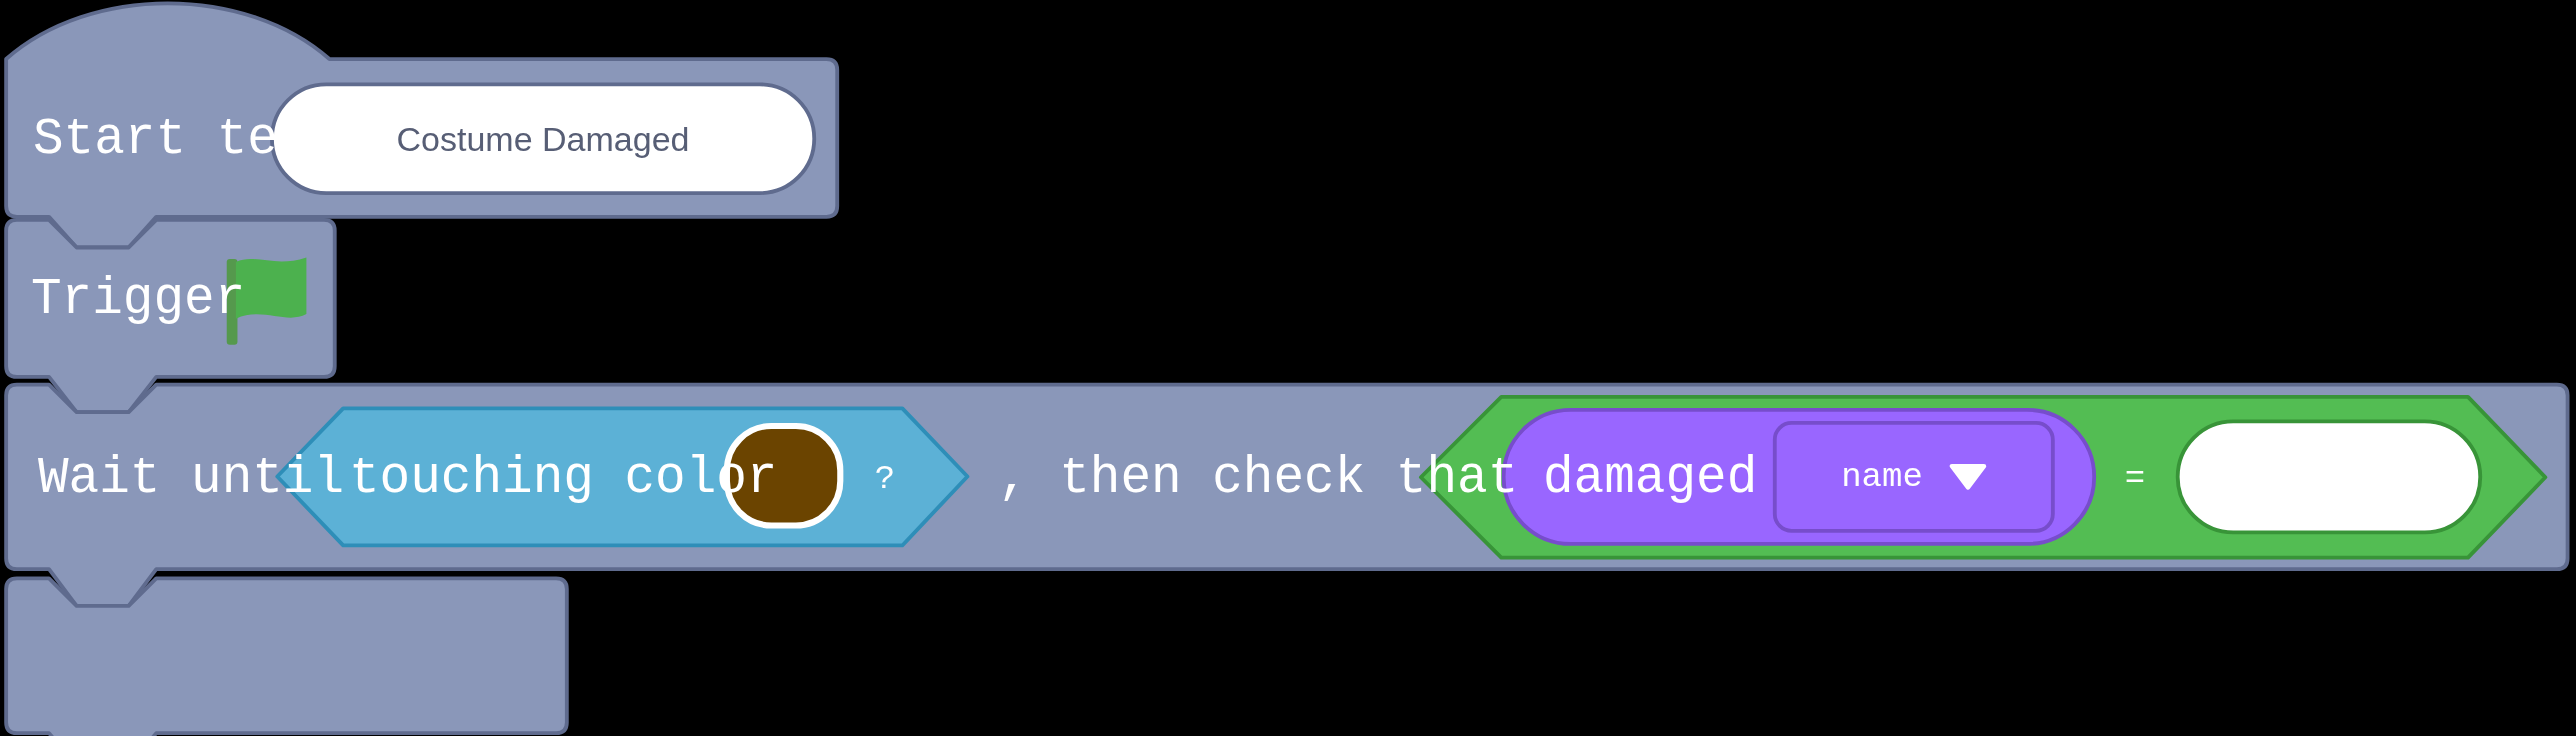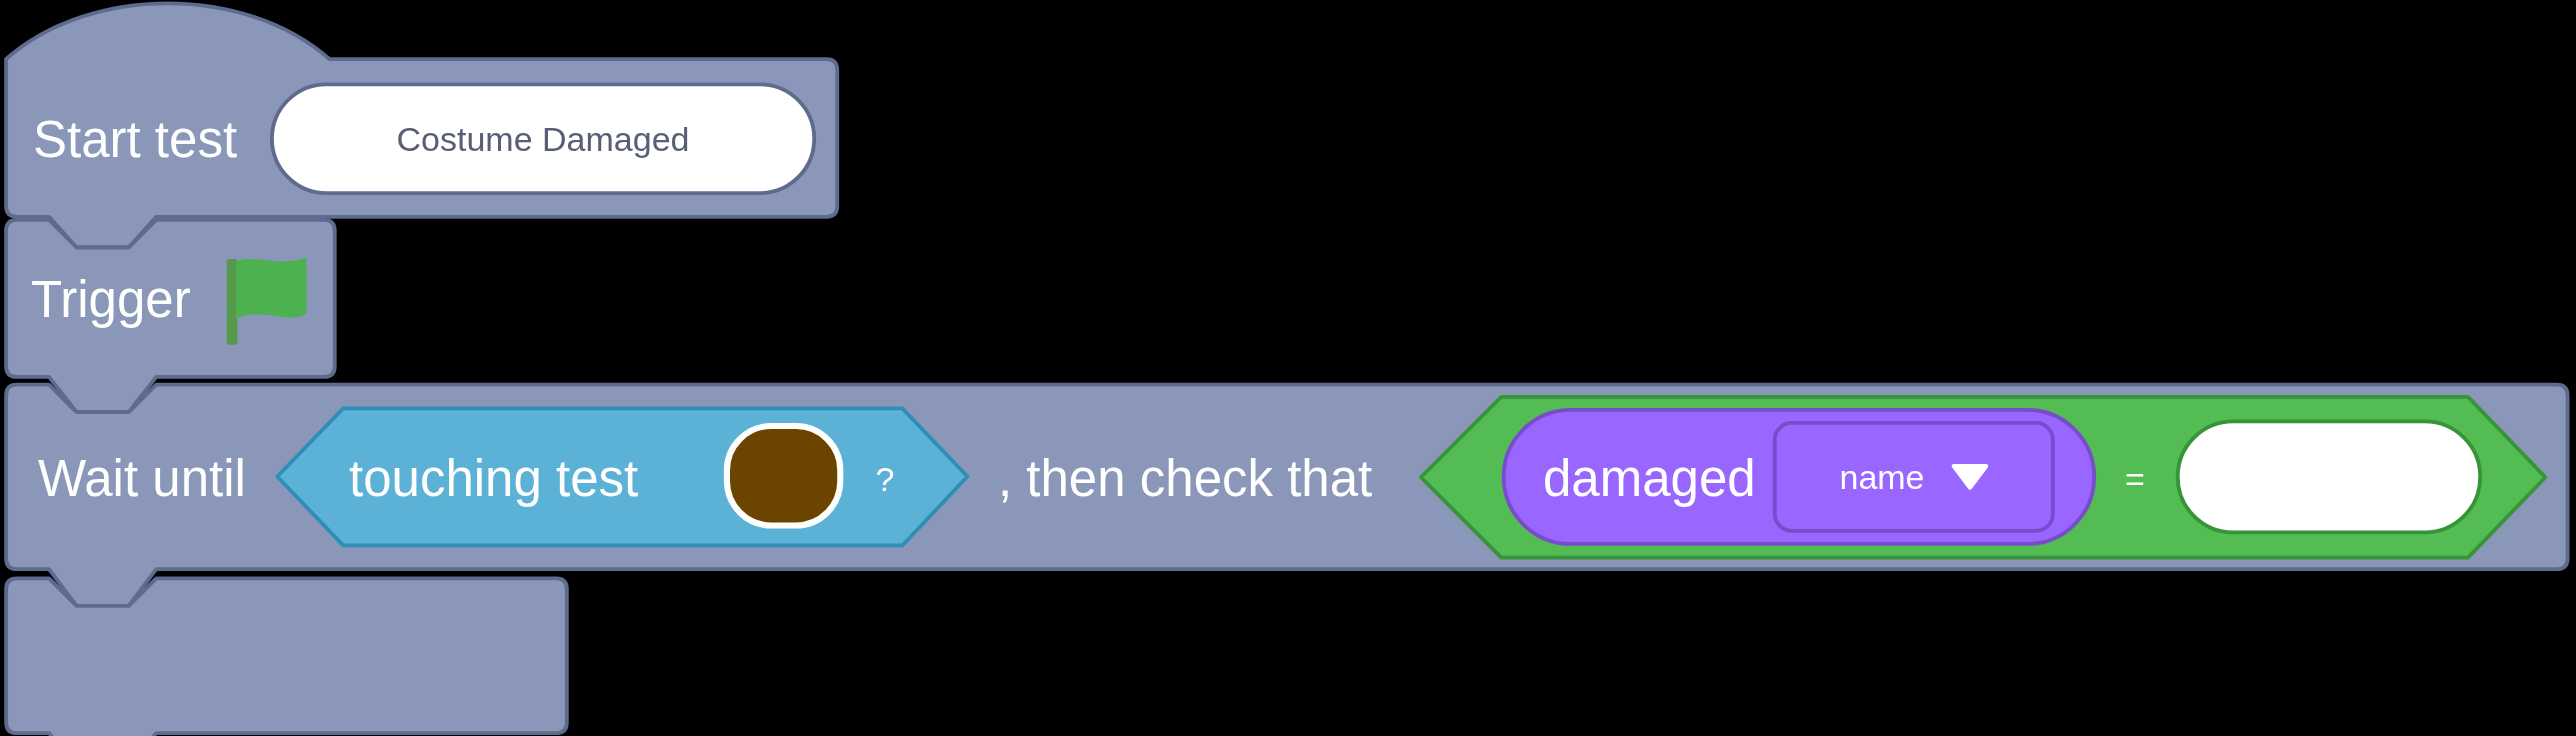--- a/index.html
+++ b/index.html
@@ -24,21 +24,21 @@
     transform:translateY(-50%);
     font-size:51px;
     line-height:1;
     white-space:nowrap;
   }
   .ctr{
     position:absolute;
     display:flex;align-items:center;justify-content:center;
     font-size:34px;line-height:1;white-space:nowrap;
   }
-  .white{color:var(--white);}
+  .white{color:var(--white);font-family:Liberation Mono, monospace;}
   .dark{color:var(--input-text);}
   .dd-arrow{display:block;}
 </style>
 </head>
 <body>
 
 <div id="stage">
 
   <svg id="shapes" width="2576" height="737" viewBox="0 0 3363 962">
 
@@ -69,21 +69,21 @@
 
     <path class="slate" d="M 8,769 Q 8,755 22,755 H 64 L 100,791 H 168 L 204,755 H 726 Q 740,755 740,769 V 943 Q 740,957 726,957 H 204 L 168,1000 H 100 L 64,957 H 22 Q 8,957 8,943 Z"></path>
   </svg>
 
   <div class="lbl white" style="left:33px;top:139px">Start test</div>
   <div class="ctr dark" style="left:272px;top:84px;width:542px;height:109px">Costume Damaged</div>
 
   <div class="lbl white" style="left:31px;top:299px">Trigger</div>
 
   <div class="lbl white" style="left:38px;top:478px">Wait until</div>
-  <div class="lbl white" style="left:349px;top:478px">touching test</div>
+  <div class="lbl white" style="left:349px;top:478px">touching color</div>
   <div class="ctr white" style="left:858px;top:424px;width:54px;height:109px">?</div>
   <div class="lbl white" style="left:998px;top:478px">, then check that</div>
   <div class="lbl white" style="left:1543px;top:478px">damaged</div>
 
   <div class="ctr white" style="left:1775px;top:423px;width:278px;height:108px;gap:26px">
     <span>name</span>
     <svg class="dd-arrow" width="38" height="27.6" viewBox="0 0 50 36">
       <path d="M 4,4 H 46 L 25,32 Z" fill="var(--white)" stroke="var(--white)" stroke-width="6" stroke-linejoin="round"></path>
     </svg>
   </div>

